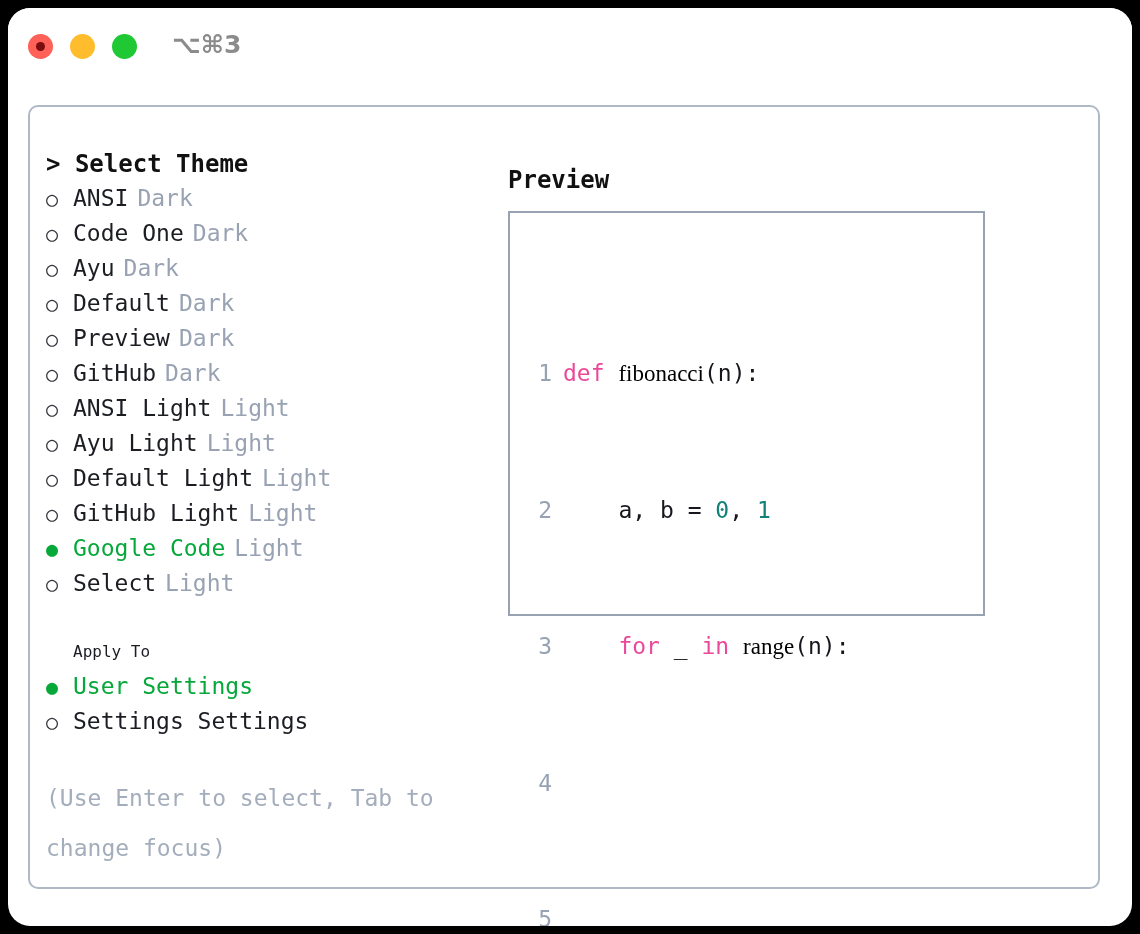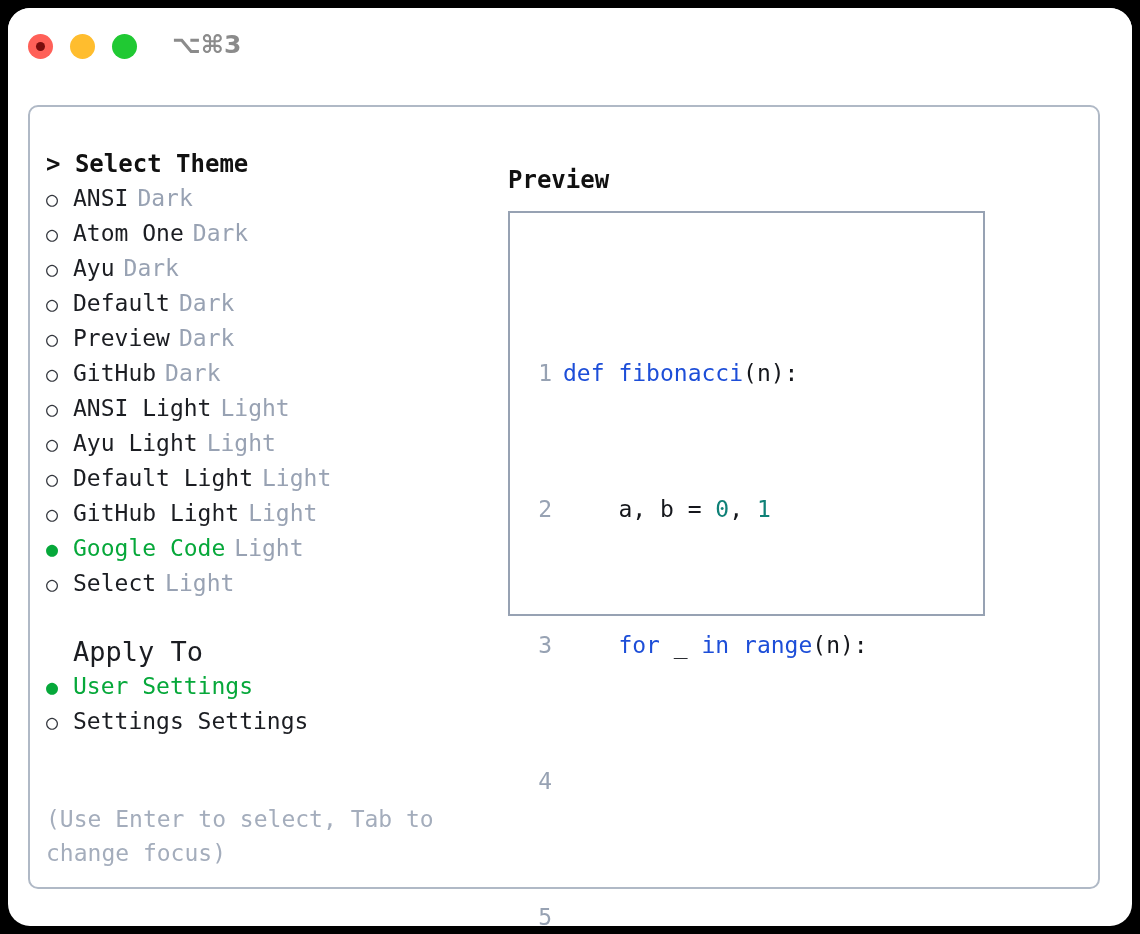--- a/index.html
+++ b/index.html
@@ -109,38 +109,37 @@
   .marker.sel { color: #06a83a; font-size: 20px; }
   .opt-label { color: #1b1d22; text-align: right; }
   .opt-label.sel { color: #06a83a; }
   .opt-tag {
     color: #98a2b3;
     margin-left: 9px;
     text-align: center;
   }
 
   .group-head {
-    font-size: 27px;
+    font-size: 16px;
     color: #1b1d22;
     line-height: 34px;
     padding-left: 27px;
     white-space: pre;
     font-family: "DejaVu Sans Mono", "Liberation Mono", monospace;
   }
 
   .spacer-lg { height: 34px; }
   .spacer-xl { height: 34px; }
 
   .hint {
     font-size: 23px;
     color: #a4adbc;
-    line-height: 34px;
+    line-height: 50px;
     width: 410px;
     font-family: "DejaVu Sans Mono", "Liberation Mono", monospace;
-    margin-top: 29px;
   }
 
   
   .preview-box {
     position: absolute;
     left: 478px; top: 104px;
     width: 477px; height: 405px;
     border: 2px solid #97a2b3;
     background: #ffffff;
   }
@@ -155,22 +154,22 @@
   .cline { display: flex; }
   .lnum {
     color: #97a2b3;
     width: 26px;
     flex: 0 0 26px;
     text-align: right;
     margin-right: 11px;
   }
   .ctext { white-space: pre; }
 
-  .tok-kw   { color: #1d4ed8; margin-top: 35px; }
-  .tok-fn   { color: #1d4ed8; }
+  .tok-kw   { color: #ec4899; margin-top: 35px; }
+  .tok-fn   { color: #000000; font-family: Liberation Serif, serif; }
   .tok-num  { color: #0f8177; }
   .tok-pln  { color: #15171c; }
 </style>
 </head>
 <body>
 
 <div class="window">
 
   <div class="titlebar">
     <div class="traffic">
@@ -190,21 +189,21 @@
       <div>
 
         <div class="opt">
           <span class="marker">○</span>
           <span class="opt-label">ANSI</span>
           <span class="opt-tag">Dark</span>
         </div>
 
         <div class="opt">
           <span class="marker">○</span>
-          <span class="opt-label">Atom One</span>
+          <span class="opt-label">Code One</span>
           <span class="opt-tag">Dark</span>
         </div>
 
         <div class="opt">
           <span class="marker">○</span>
           <span class="opt-label">Ayu</span>
           <span class="opt-tag">Dark</span>
         </div>
 
         <div class="opt">

